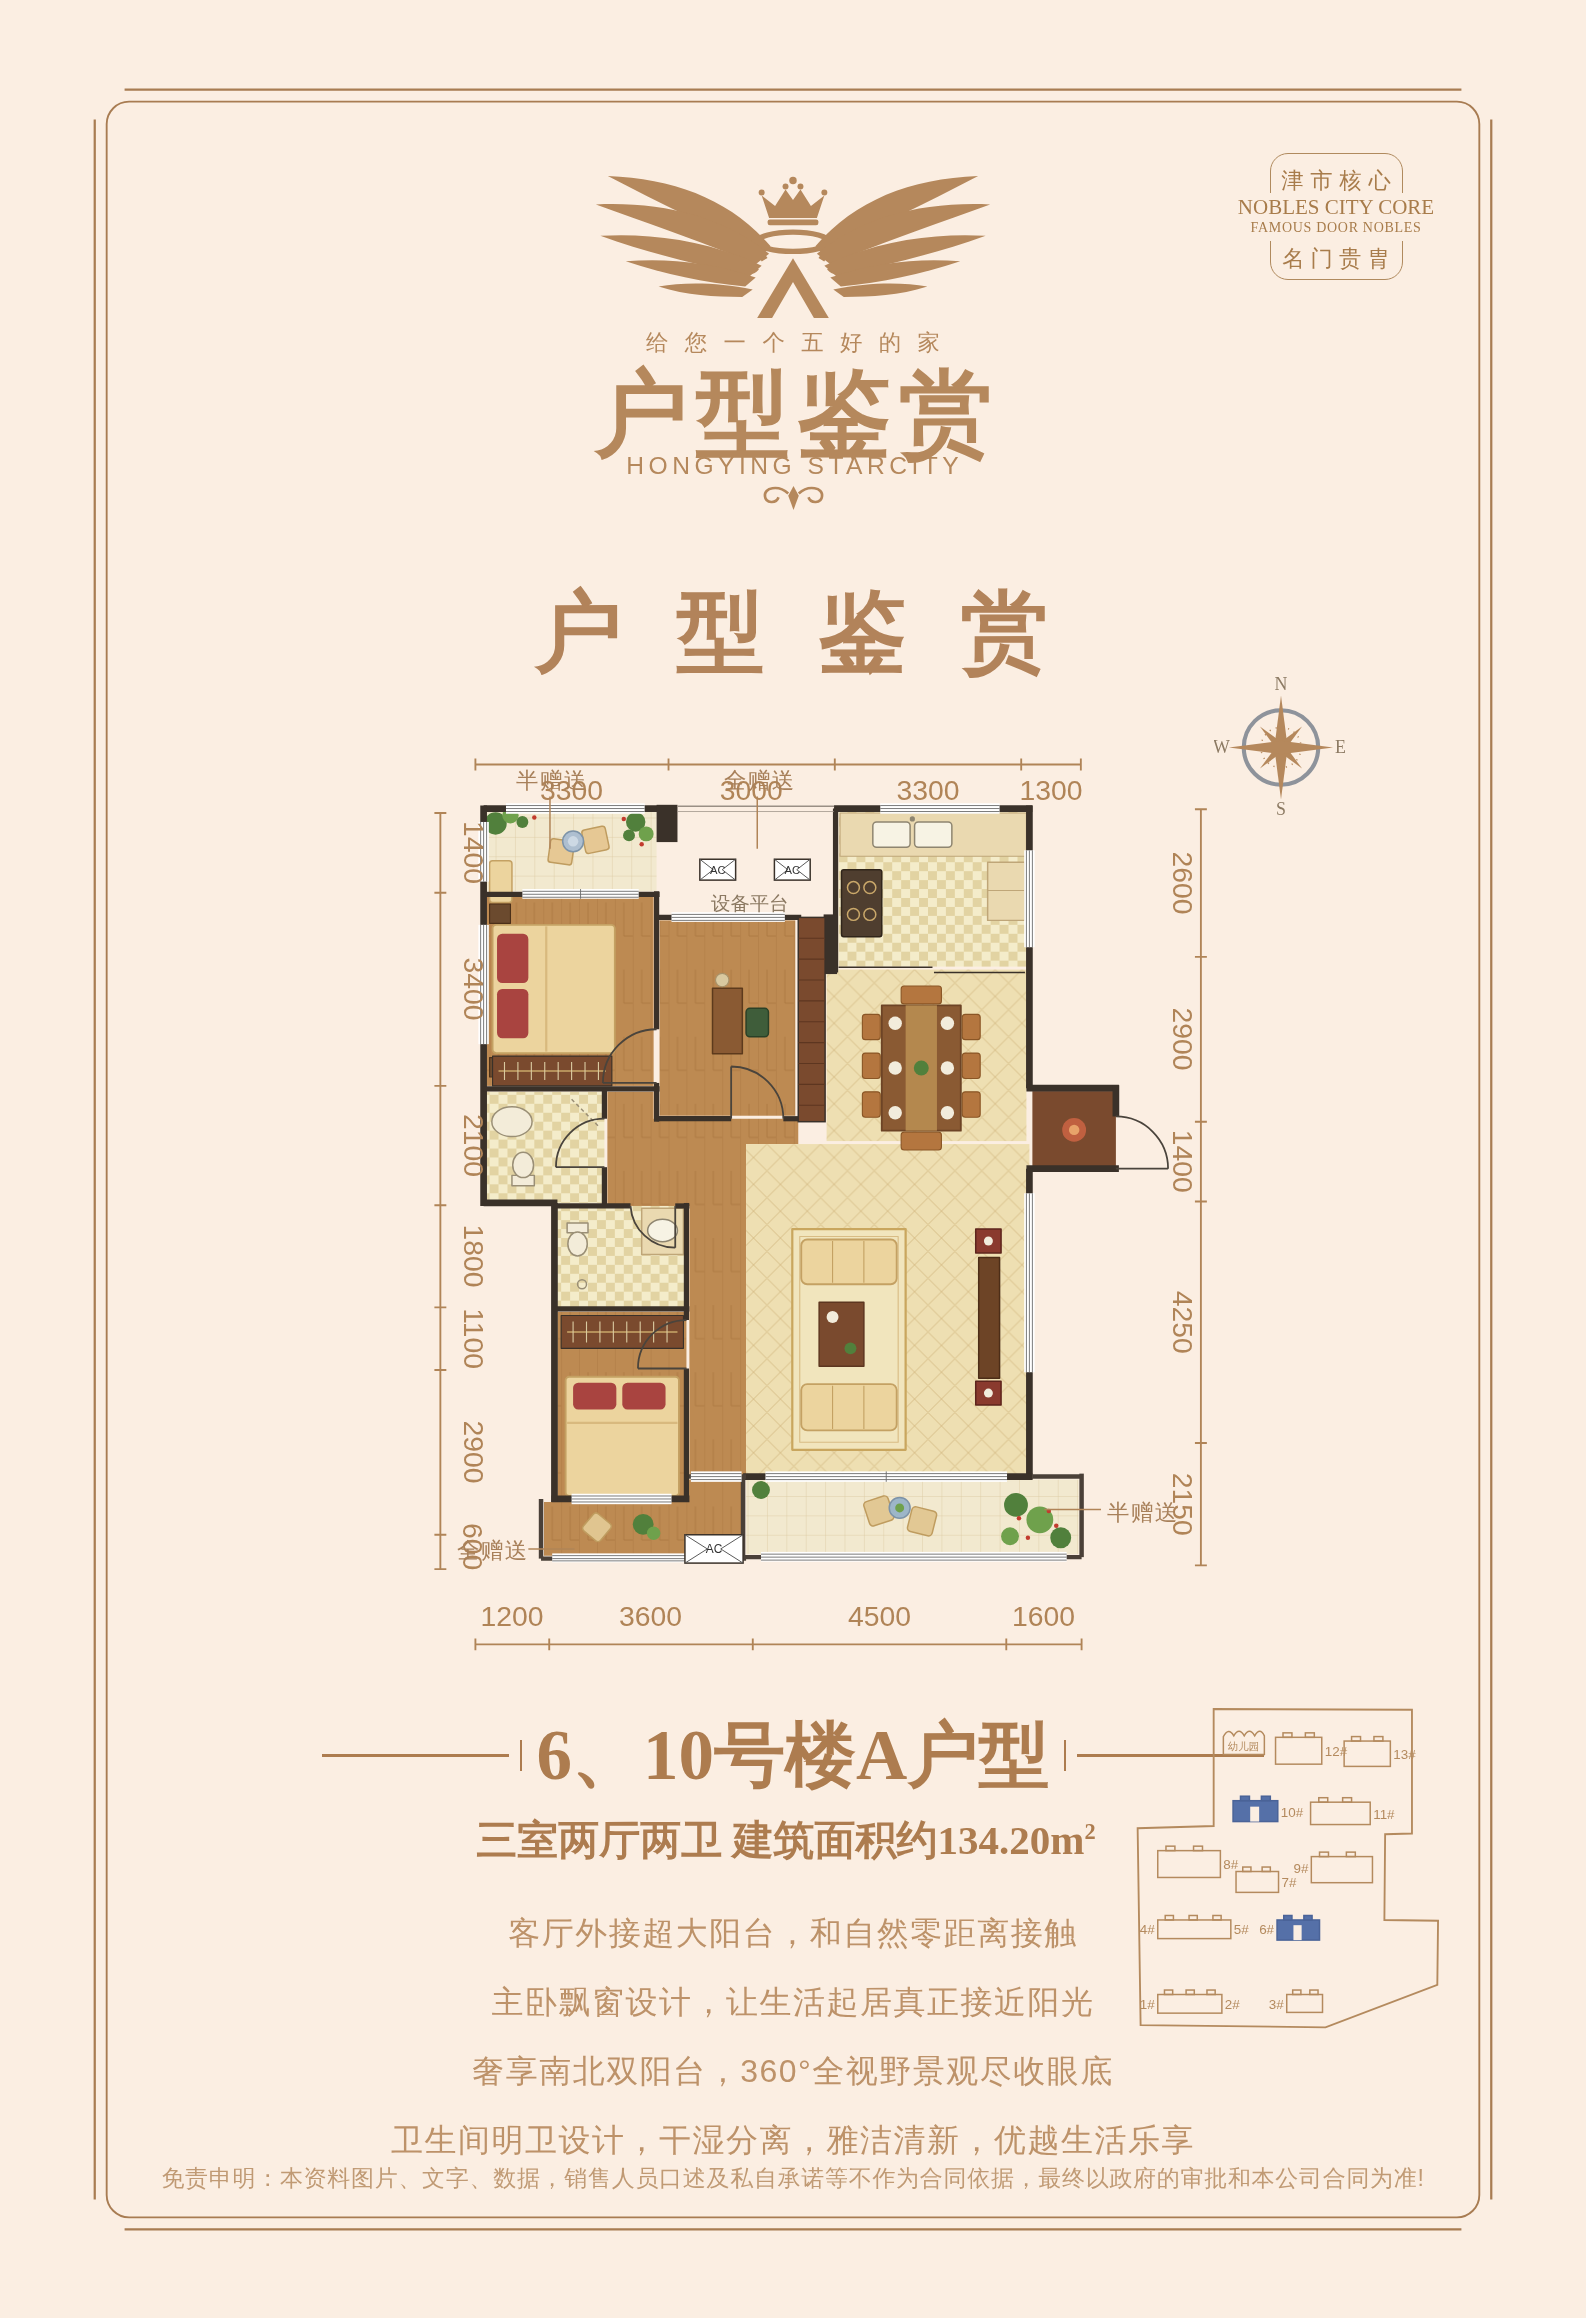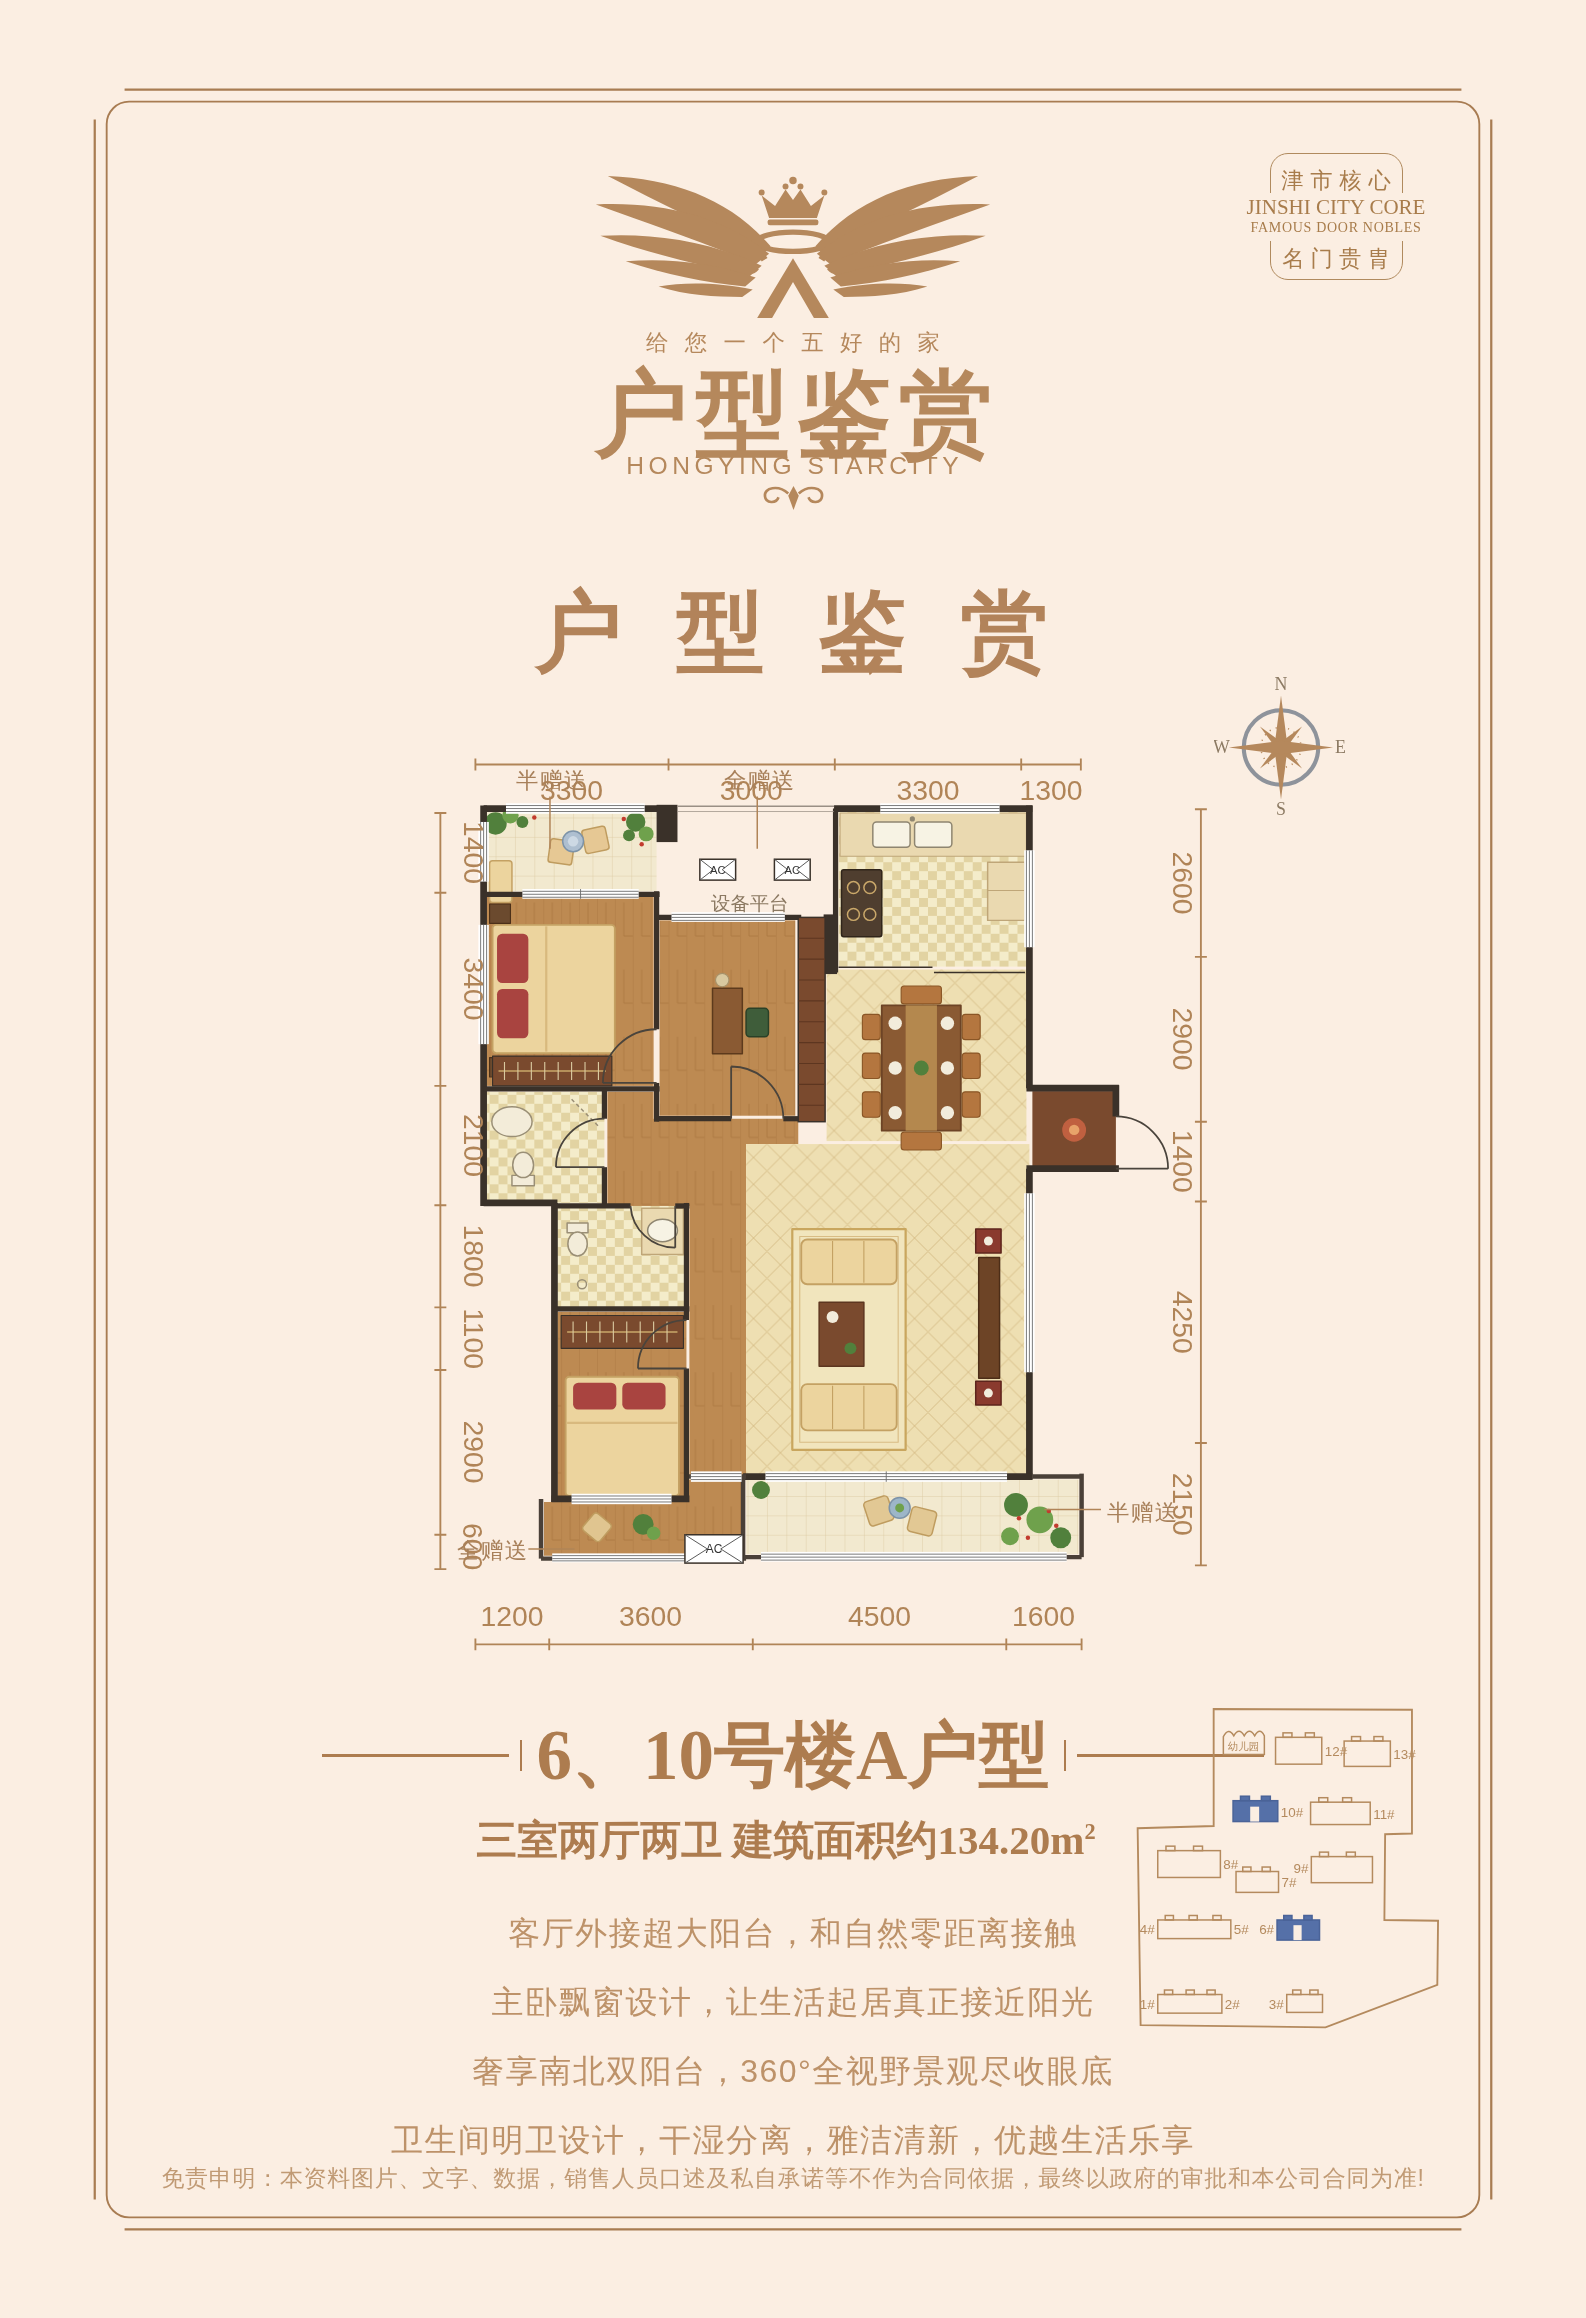--- a/index.html
+++ b/index.html
@@ -49,21 +49,21 @@
     <path d="M167,120 H1959 M167,2988 H1959 M127,160 V2948 M1999,160 V2948" stroke="#a87c52" stroke-width="3" fill="none"></path>
     <rect x="143" y="136" width="1840" height="2836" rx="30" fill="none" stroke="#a87c52" stroke-width="2.5"></rect>
   </svg>
 
   <div class="abs badge-wrap">
     <div class="badge-box">
       <div class="badge-gap" style="left:-3px;"></div>
       <div class="badge-gap" style="right:-3px;"></div>
     </div>
     <div class="badge-text b-cn-top">津市核心</div>
-    <div class="badge-text b-en1">JINSHI CITY CORE</div>
+    <div class="badge-text b-en1">NOBLES CITY CORE</div>
     <div class="badge-text b-en2">FAMOUS DOOR NOBLES</div>
     <div class="badge-text b-cn-bot">名门贵胄</div>
   </div>
 
   <svg class="abs" style="left:569px;top:170px;" width="448" height="157" viewBox="0 0 600 210" fill="#b5885c">
     <g>
       <path d="M268,64 L258,34 L276,48 L290,26 L300,40 L310,26 L324,48 L342,34 L332,64 Z"></path>
       <circle cx="258" cy="30" r="4"></circle>
         <circle cx="290" cy="22" r="4"></circle>
         <circle cx="310" cy="22" r="4"></circle>

